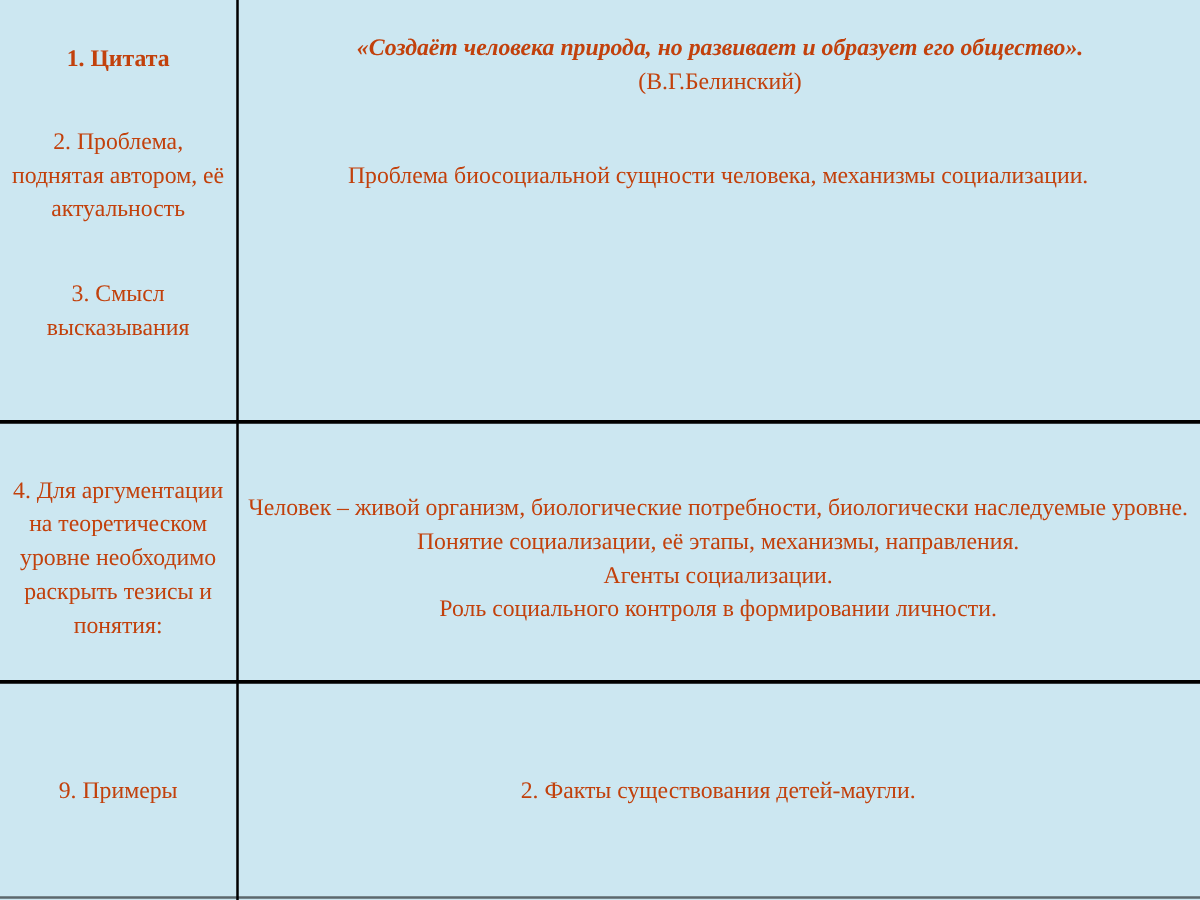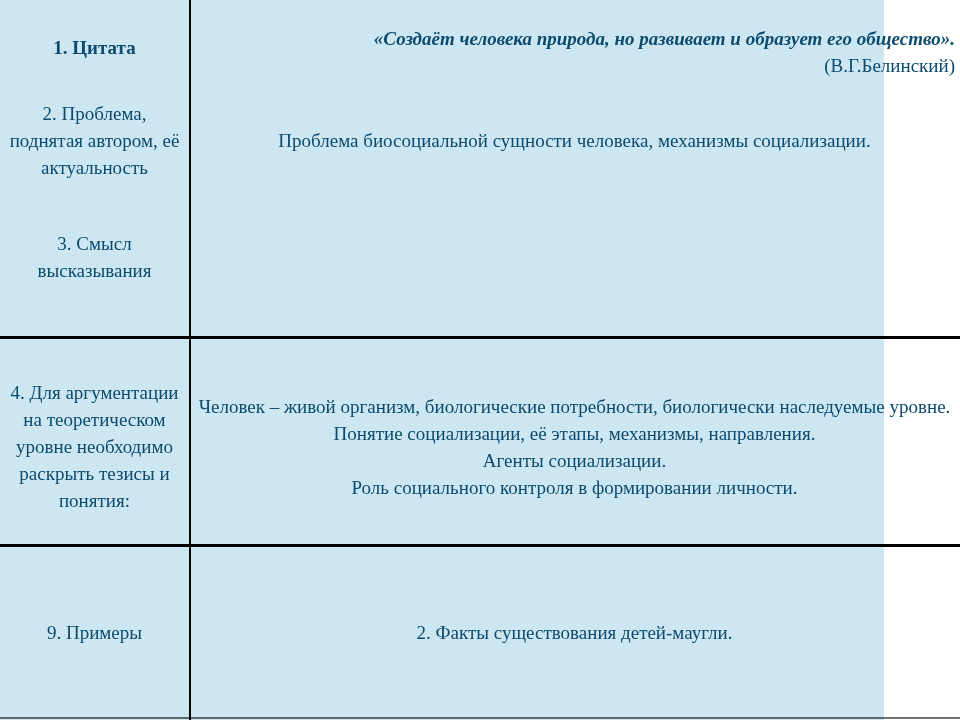--- a/index.html
+++ b/index.html
@@ -7,34 +7,34 @@
     padding: 0;
   }
   body {
     width: 960px;
     height: 720px;
     overflow: hidden;
     font-family: "Liberation Serif", "DejaVu Serif", serif;
   }
   .slide {
     position: relative;
-    width: 884px;
+    width: 960px;
     height: 720px;
     background: #cce7f1;
-    color: #0c4a6e;
+    color: #c2410c;
   }
   .row {
     position: absolute;
     left: 0;
     width: 960px;
     display: flex;
   }
   .row1 { top: 0;     height: 94px; }
   .row2 { top: 106px;  height: 68px; }
-  .row3 { top: 162px; height: 174px; flex-direction: column; }
+  .row3 { top: 162px; height: 174px; }
   .row4 { top: 344px; height: 205px; }
   .row5 { top: 547px; height: 171px; }
 
   .cell {
     display: flex;
     flex-direction: column;
     justify-content: center;
     font-size: 19px;
     line-height: 27px;
   }
@@ -46,21 +46,21 @@
     box-sizing: border-box;
   }
   .content-cell {
     flex: 1 1 auto;
     text-align: center;
     padding: 0 8px;
     box-sizing: border-box;
   }
   .bold { font-weight: bold; }
 
-  .quote-cell { text-align: right; padding-right: 5px; margin-top: 10px; }
+  .quote-cell { padding-right: 5px; margin-top: 10px; }
   .quote-line { font-weight: bold; font-style: italic; }
   .quote-attr { font-weight: normal; }
 
   
   .vline {
     position: absolute;
     top: 0;
     left: 189px;
     width: 2px;
     height: 720px;

